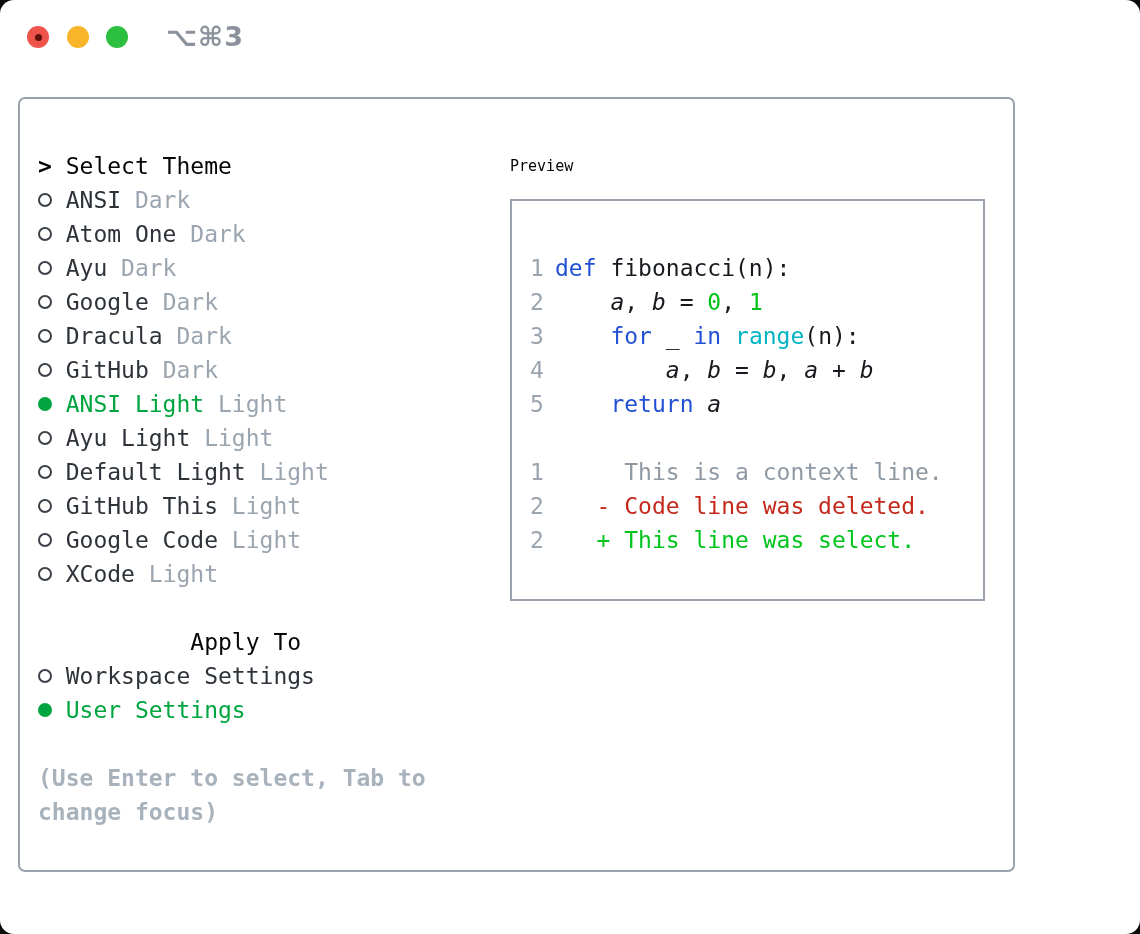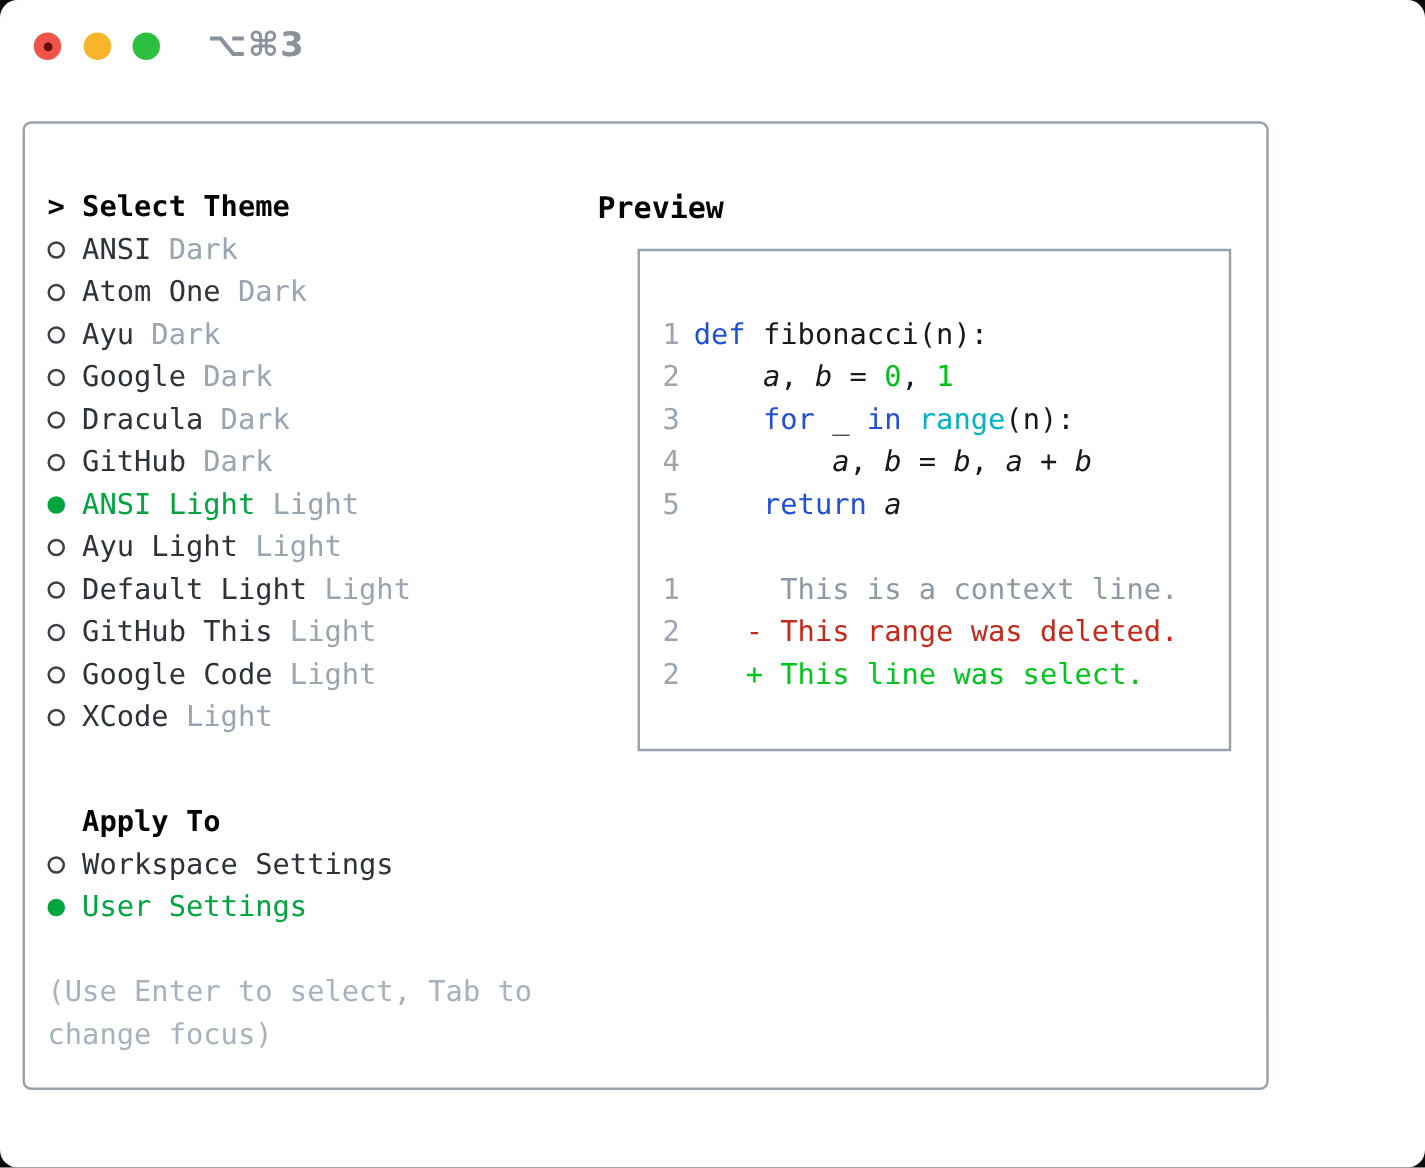--- a/index.html
+++ b/index.html
@@ -32,32 +32,32 @@
   .panel{
     position:absolute;left:18px;top:97px;
     width:993px;height:771px;
     border:2px solid var(--panel-border);
     border-radius:7px;
     background:var(--window-bg,#fff);
   }
   .row{display:flex;align-items:center;height:34px;font-size:23px;color:var(--text-primary);white-space:pre;}
   .pre{width:2ch;flex:none;display:flex;align-items:center;}
   .cursor{font-weight:bold;color:var(--header-text);}
-  .hdr-text{font-weight:bold;color:var(--header-text);white-space:pre;}
+  .hdr-text{font-weight:normal;color:var(--header-text);white-space:pre;}
   .radio{width:14px;height:14px;border:2px solid var(--radio-outline);border-radius:50%;box-sizing:border-box;flex:none;}
   .radio.on{background:var(--selected-green);border-color:var(--selected-green);}
   .tname{white-space:pre;color:var(--text-primary);}
   .tname.sel{color:var(--selected-green);}
   .variant{white-space:pre;color:var(--muted-gray);}
   .left-col{position:absolute;left:18px;top:50px;}
-  .apply-hdr{margin-top:50px;}
+  .apply-hdr{margin-top:34px;justify-content:center;}
   .hint{margin-top:34px;color:var(--hint-gray);}
-  .hint .row{color:var(--hint-gray);}
+  .hint .row{color:var(--hint-gray);font-weight:bold;}
   
-  .preview-header{position:absolute;left:458px;top:50px;height:34px;line-height:34px;font-size:24px;}
+  .preview-header{position:absolute;left:490px;top:50px;height:34px;line-height:34px;font-size:15px;}
   .preview-box{
     position:absolute;left:490px;top:100px;
     width:471px;height:398px;
     border:2px solid var(--panel-border);
     background:var(--window-bg,#fff);
     box-sizing:content-box;
   }
   #code{padding:50px 0 0 18px;}
   .cline{display:flex;align-items:center;height:34px;font-size:23px;white-space:pre;color:var(--code-fg);}
   .lnum{width:25px;flex:none;color:var(--muted-gray);}
@@ -122,18 +122,18 @@
     <div class="preview-header hdr-text">Preview</div>
     <div class="preview-box">
       <div id="code">
           <div class="cline"><span class="lnum">1</span><span class="tok c-blue">def</span><span class="tok"> fibonacci(n):</span></div>
           <div class="cline"><span class="lnum">2</span><span class="tok">    </span><span class="tok ital">a</span><span class="tok">, </span><span class="tok ital">b</span><span class="tok"> = </span><span class="tok c-green">0</span><span class="tok">, </span><span class="tok c-green">1</span></div>
           <div class="cline"><span class="lnum">3</span><span class="tok">    </span><span class="tok c-blue">for</span><span class="tok"> _ </span><span class="tok c-blue">in</span><span class="tok"> </span><span class="tok c-cyan">range</span><span class="tok">(n):</span></div>
           <div class="cline"><span class="lnum">4</span><span class="tok">        </span><span class="tok ital">a</span><span class="tok">, </span><span class="tok ital">b</span><span class="tok"> = </span><span class="tok ital">b</span><span class="tok">, </span><span class="tok ital">a</span><span class="tok"> + </span><span class="tok ital">b</span></div>
           <div class="cline"><span class="lnum">5</span><span class="tok">    </span><span class="tok c-blue">return</span><span class="tok"> </span><span class="tok ital">a</span></div>
           <div class="cline"><span class="lnum"></span></div>
           <div class="cline"><span class="lnum">1</span><span class="tok c-ctx">     This is a context line.</span></div>
-          <div class="cline"><span class="lnum">2</span><span class="tok c-red">   - This range was deleted.</span></div>
+          <div class="cline"><span class="lnum">2</span><span class="tok c-red">   - Code line was deleted.</span></div>
           <div class="cline"><span class="lnum">2</span><span class="tok c-add">   + This line was select.</span></div>
         </div>
     </div>
   </div>
 </div>
 
 </body></html>

